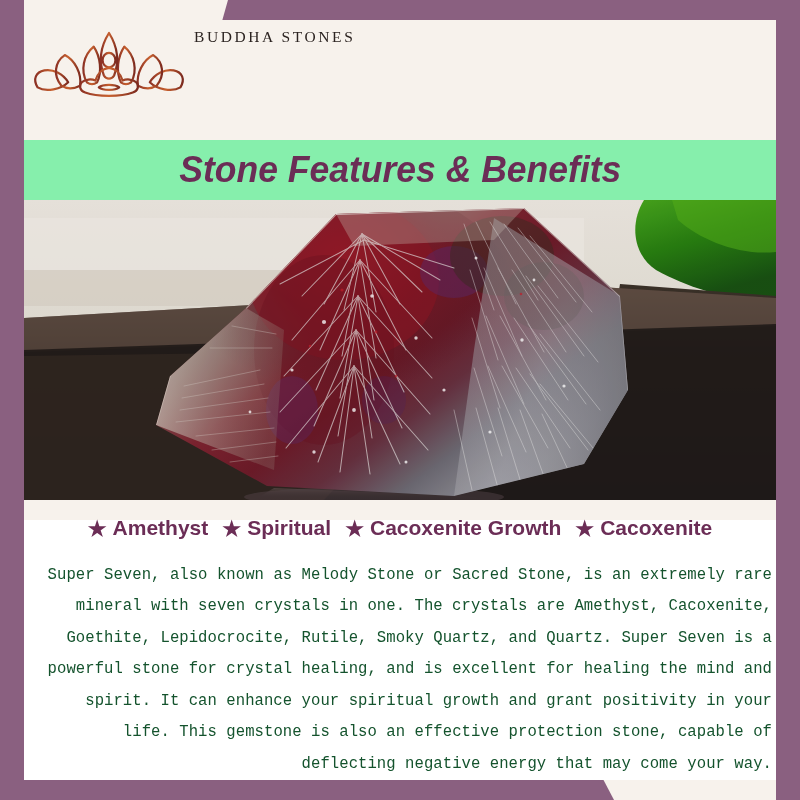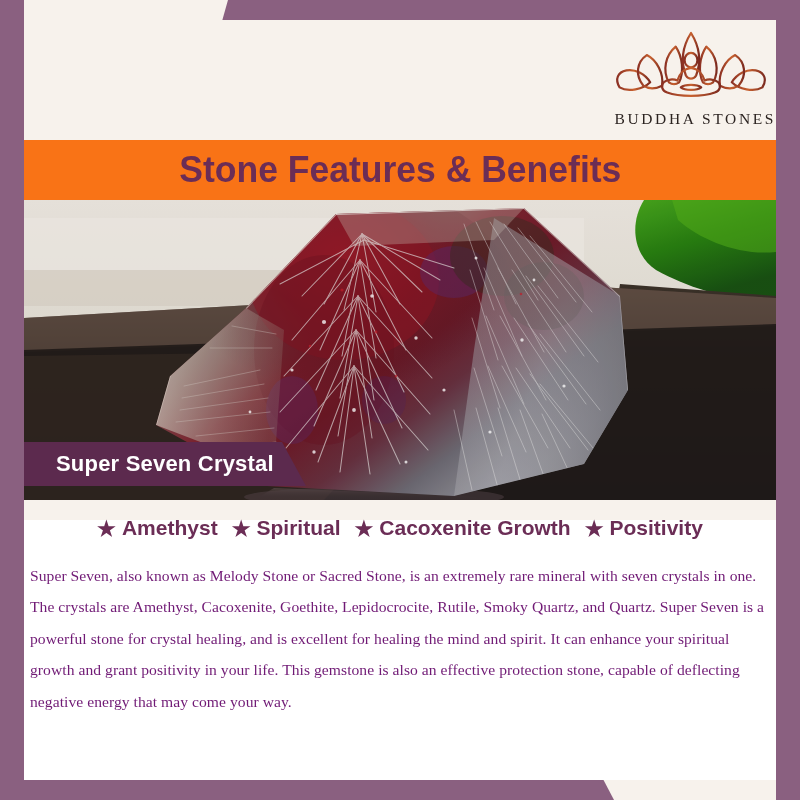--- a/index.html
+++ b/index.html
@@ -51,38 +51,38 @@
     width:752px; height:760px;
     background:#F7F2EC;
     z-index:7;
     overflow:hidden;
   }
 
   
   .logo-area {
     position:absolute; left:0; top:0; width:752px; height:120px;
     background:#F7F2EC;
-    display:flex; flex-direction:column;
-    align-items:flex-end; justify-content:flex-start;
+    display:flex; flex-direction:row;
+    align-items:flex-start; justify-content:flex-start;
     padding-top:6px;
   }
   .logo-mark { width:170px; height:82px; display:block; }
   .logo-word {
     font-family:"Liberation Serif", serif;
     font-size:15.5px; letter-spacing:2.6px;
     color:#2B2320; font-weight:400;
     margin-top:2px;
   }
 
   
   .title-strip {
     position:absolute; left:0; top:120px;
     width:752px; height:60px;
-    background:#f97316;
-    display:flex; align-items:center; justify-content:center;
+    background:#86efac;
+    display:flex; align-items:center; justify-content:center;font-style:italic;
   }
   .title-text {
     font-family:"Liberation Sans Narrow","Liberation Sans", sans-serif;
     font-size:37px; font-weight:bold;
     color:#6B2D56;
     letter-spacing:0px;
     transform:scaleX(0.96);
     white-space:nowrap;
   }
 
@@ -125,25 +125,25 @@
     padding:0 7px;
   }
   .benefit .star {
     font-size:21px; color:#6B2D56; margin-right:6px; line-height:1;
   }
 
   
   .body-text {
     position:absolute; left:6px; top:540px;
     width:742px;
-    font-family:Liberation Serif, serif;
+    font-family:Liberation Mono, monospace;
     font-size:15.6px;
-    color:#701a75;
+    color:#14532d;
     line-height:2.02;
-    text-align:left;
+    text-align:right;
     letter-spacing:0.05px;
   }
   .white-under {
     position:absolute; left:0; top:500px;
     width:752px; height:260px;
     background:#FFFFFF;
     z-index:-1;
   }
 </style>
 </head>
@@ -402,40 +402,37 @@
           <path d="M312 14 L500 8" stroke="#F2EEE9" stroke-width="2.2" opacity="0.7" fill="none"></path>
           <path d="M500 8 L596 96" stroke="#E6E2DE" stroke-width="2" opacity="0.55" fill="none"></path>
           <path d="M222 108 L312 14" stroke="#EDE7DF" stroke-width="2" opacity="0.6" fill="none"></path>
           <path d="M132 225 L146 176" stroke="#DED6CC" stroke-width="1.8" opacity="0.5" fill="none"></path>
           <path d="M596 96 L604 190" stroke="#C9C6C8" stroke-width="1.6" opacity="0.45" fill="none"></path>
         </g>
 
         <rect x="0" y="0" width="752" height="300" fill="#000000" opacity="0.04"></rect>
       </svg>
 
-      <div class="photo-label">
-        <span>Super Seven Crystal</span>
-      </div>
     </div>
 
     <div class="benefits">
       <div class="benefit">
         <span class="star">★</span>
         <span>Amethyst</span>
       </div>
       <div class="benefit">
         <span class="star">★</span>
         <span>Spiritual</span>
       </div>
       <div class="benefit">
         <span class="star">★</span>
         <span>Cacoxenite Growth</span>
       </div>
       <div class="benefit">
         <span class="star">★</span>
-        <span>Positivity</span>
+        <span>Cacoxenite</span>
       </div>
     </div>
 
     <div class="body-text">Super Seven, also known as Melody Stone or Sacred Stone, is an extremely rare mineral with seven crystals in one. The crystals are Amethyst, Cacoxenite, Goethite, Lepidocrocite, Rutile, Smoky Quartz, and Quartz. Super Seven is a powerful stone for crystal healing, and is excellent for healing the mind and spirit. It can enhance your spiritual growth and grant positivity in your life. This gemstone is also an effective protection stone, capable of deflecting negative energy that may come your way.</div>
 
   </div>
 </div>
 
 </body></html>

